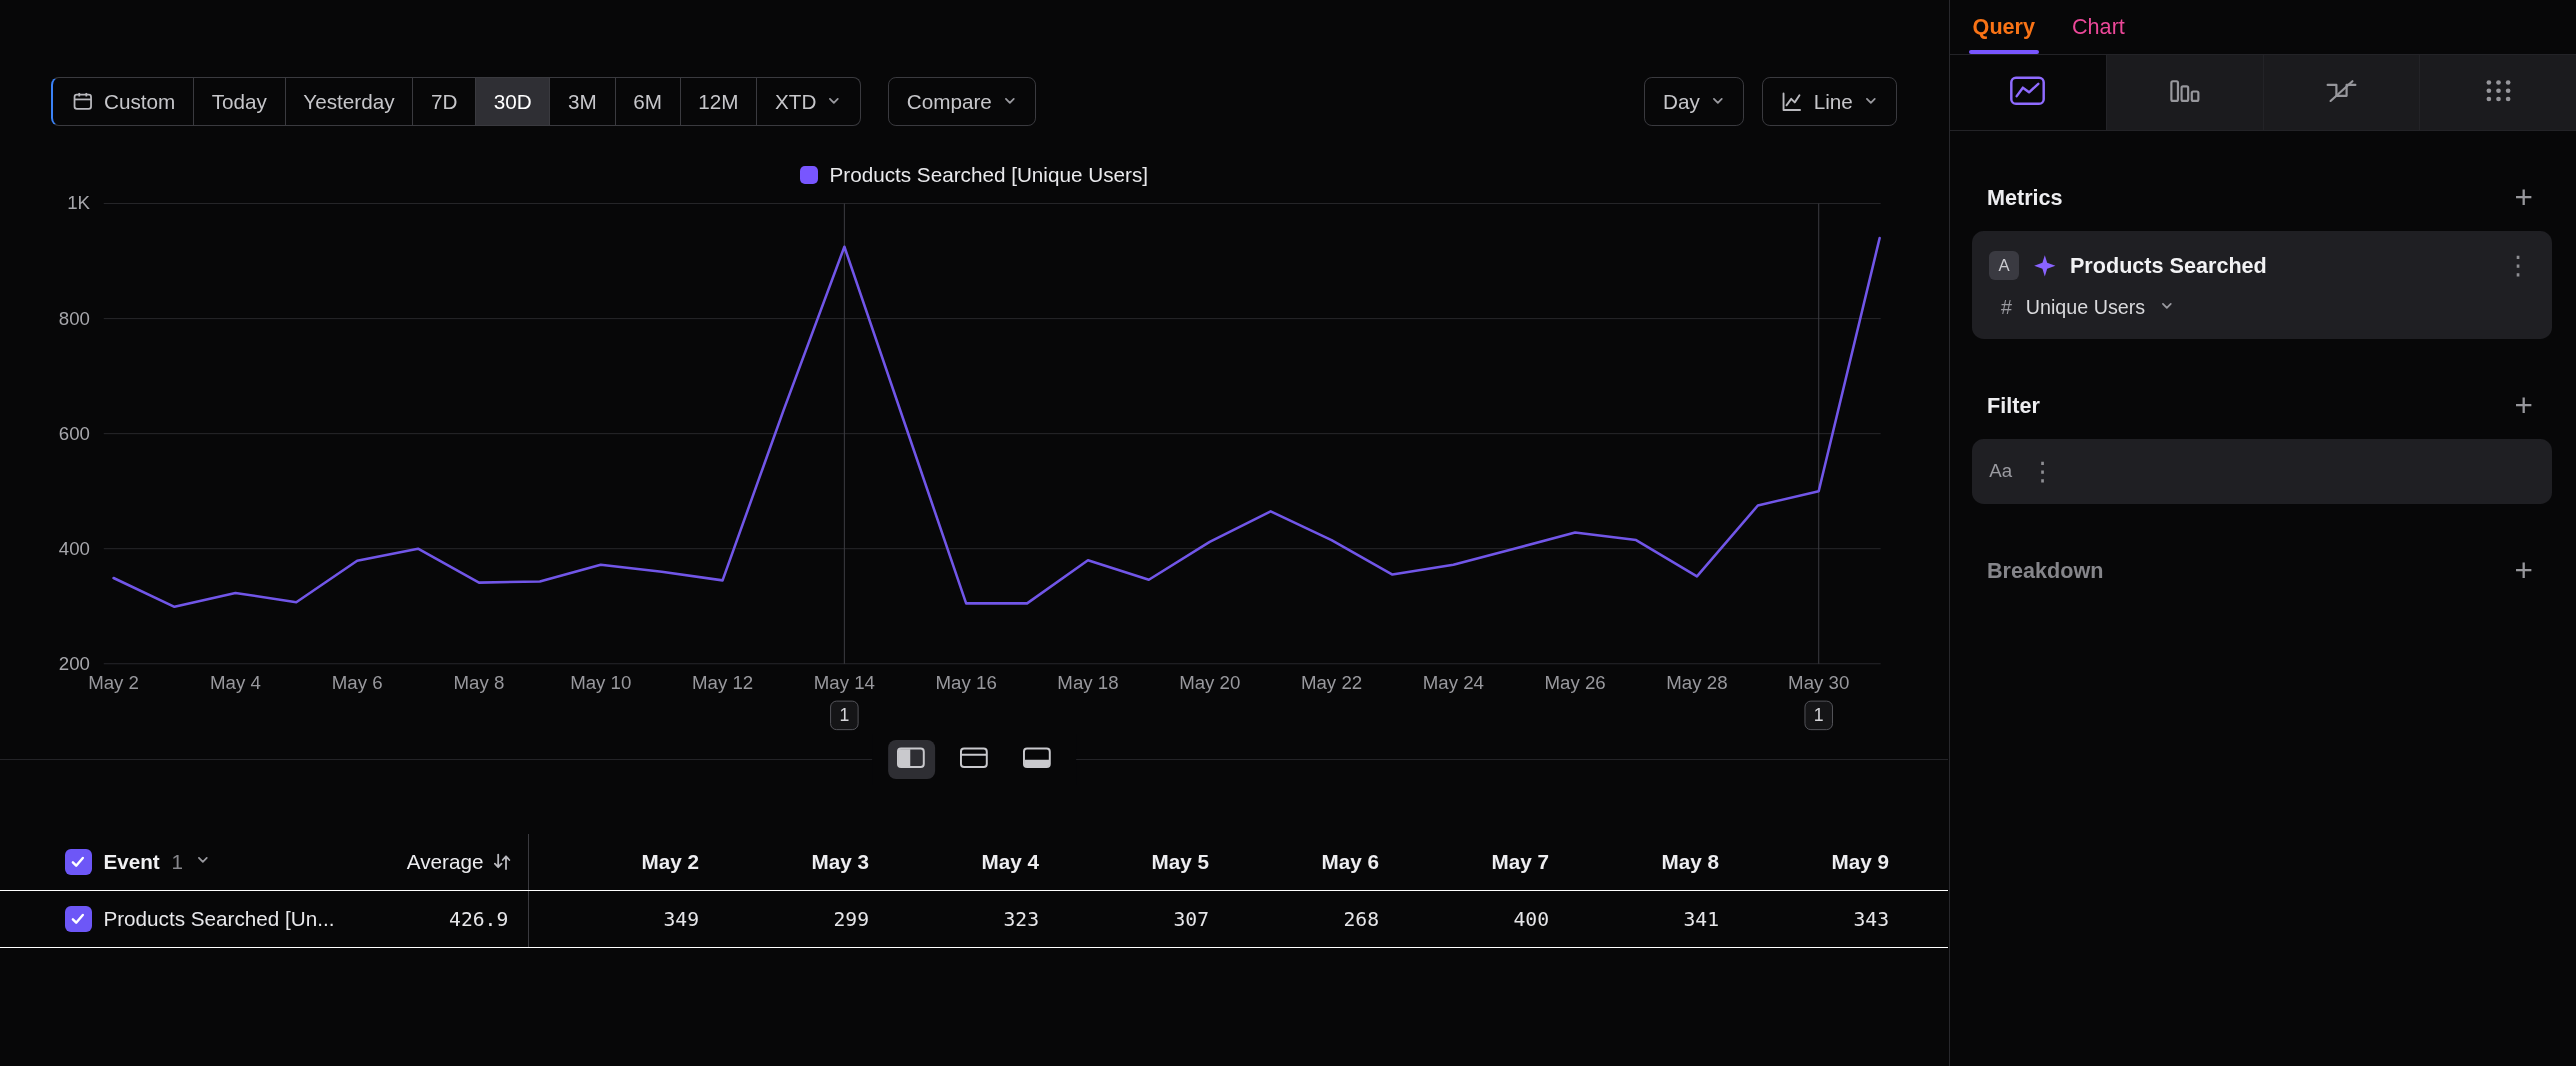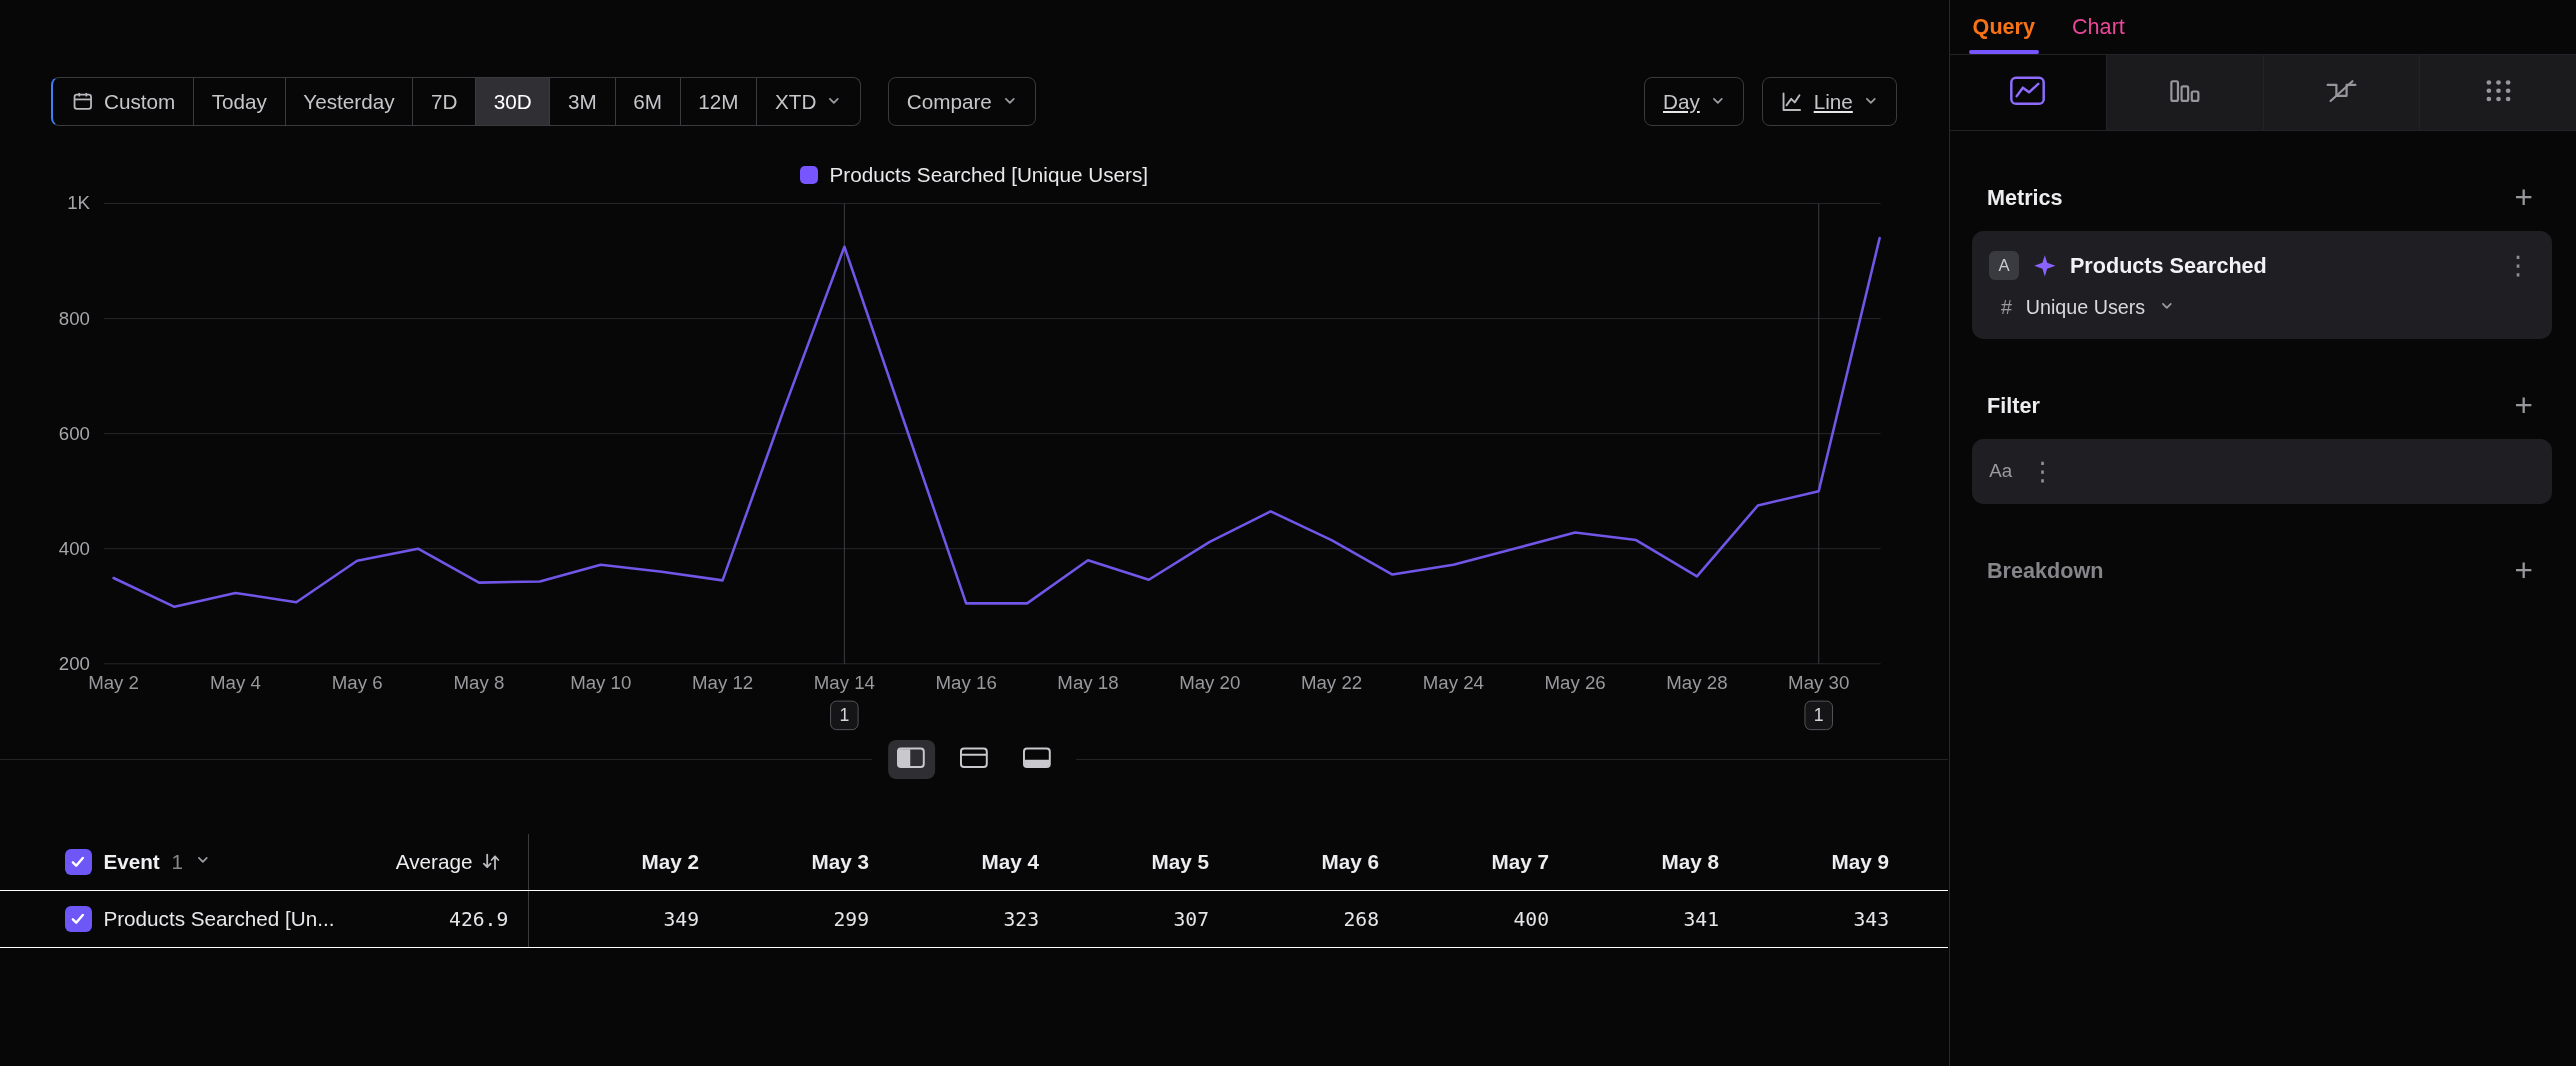--- a/index.html
+++ b/index.html
@@ -6,21 +6,21 @@
   html,body { width:2576px; height:1067px; background:#070708; overflow:hidden;
     font-family:"Liberation Sans", sans-serif; color:#e8e8eb; }
   .app { position:relative; width:2576px; height:1067px; }
 
   
   .main { position:absolute; left:0; top:0; width:1948px; height:1067px; }
 
   .toolbar { position:absolute; top:77px; left:0; right:0; height:49px;
     padding:0 51px; display:flex; justify-content:space-between; align-items:center; }
   .toolbar-left { display:flex; gap:27.6px; align-items:center; }
-  .toolbar-right { display:flex; gap:17.7px; align-items:center;text-decoration:underline; }
+  .toolbar-right { display:flex; gap:17.7px; align-items:center; }
   .seg-control { display:flex; }
   .seg-btn { display:flex; align-items:center; gap:9.8px; height:49px; padding:0 17.7px;
     background:transparent; border:1px solid #3a3a3f; border-left:none;
     color:#c6c6ca; font-size:20.7px; font-family:inherit; cursor:pointer; }
   .seg-btn:first-child { border-left:2px solid #3b82f6; border-radius:7.9px 0 0 7.9px; }
   .seg-btn:last-child { border-radius:0 7.9px 7.9px 0; }
   .seg-btn.active { background:#2f2f34; color:#ffffff; }
   .btn { display:flex; align-items:center; gap:9.8px; height:49px; padding:0 17.7px;
     background:transparent; border:1px solid #3a3a3f; border-radius:7.9px;
     color:#c6c6ca; font-size:20.7px; font-family:inherit; cursor:pointer; }
@@ -46,21 +46,21 @@
   .table { position:absolute; top:834px; left:0; width:100%; }
   .thead, .trow { display:flex; align-items:center; height:57px; border-bottom:1px solid #ffffff; }
   .cell-event { width:399px; height:100%; padding-left:65px; display:flex;
     align-items:center; gap:11.8px; }
   .checkbox { width:26.6px; height:26.6px; border-radius:5.9px; background:#6d57f7;
     display:flex; align-items:center; justify-content:center; flex:none; cursor:pointer; }
   .ev-label { font-size:20.7px; font-weight:bold; color:#f0f0f2; }
   .ev-count { font-size:20.7px; color:#87878c; }
   .cell-avg { width:130px; height:100%; border-right:1px solid #3a3a3f;
     display:flex; align-items:center; justify-content:flex-end; }
-  .avg-head { gap:7.9px; padding-right:26px; font-size:20.7px; color:#ededf0; }
+  .avg-head { gap:7.9px; padding-right:15px; font-size:20.7px; color:#ededf0; }
   .avg-val { padding-right:19.7px; }
   .num { font-family:"DejaVu Sans Mono", monospace; font-size:19.7px; color:#e6e6e9; }
   .dcell { width:170px; text-align:right; }
   .dhead { font-size:20.7px; font-weight:bold; color:#ededf0; }
   .row-name { font-size:20.7px; color:#e8e8eb; white-space:nowrap; }
   .sort-icon { color:#b9b9be; display:flex; }
 
   
   .sidebar { position:absolute; right:0; top:0; width:627px; height:1067px;
     border-left:1px solid #28282c; background:#070708; }

